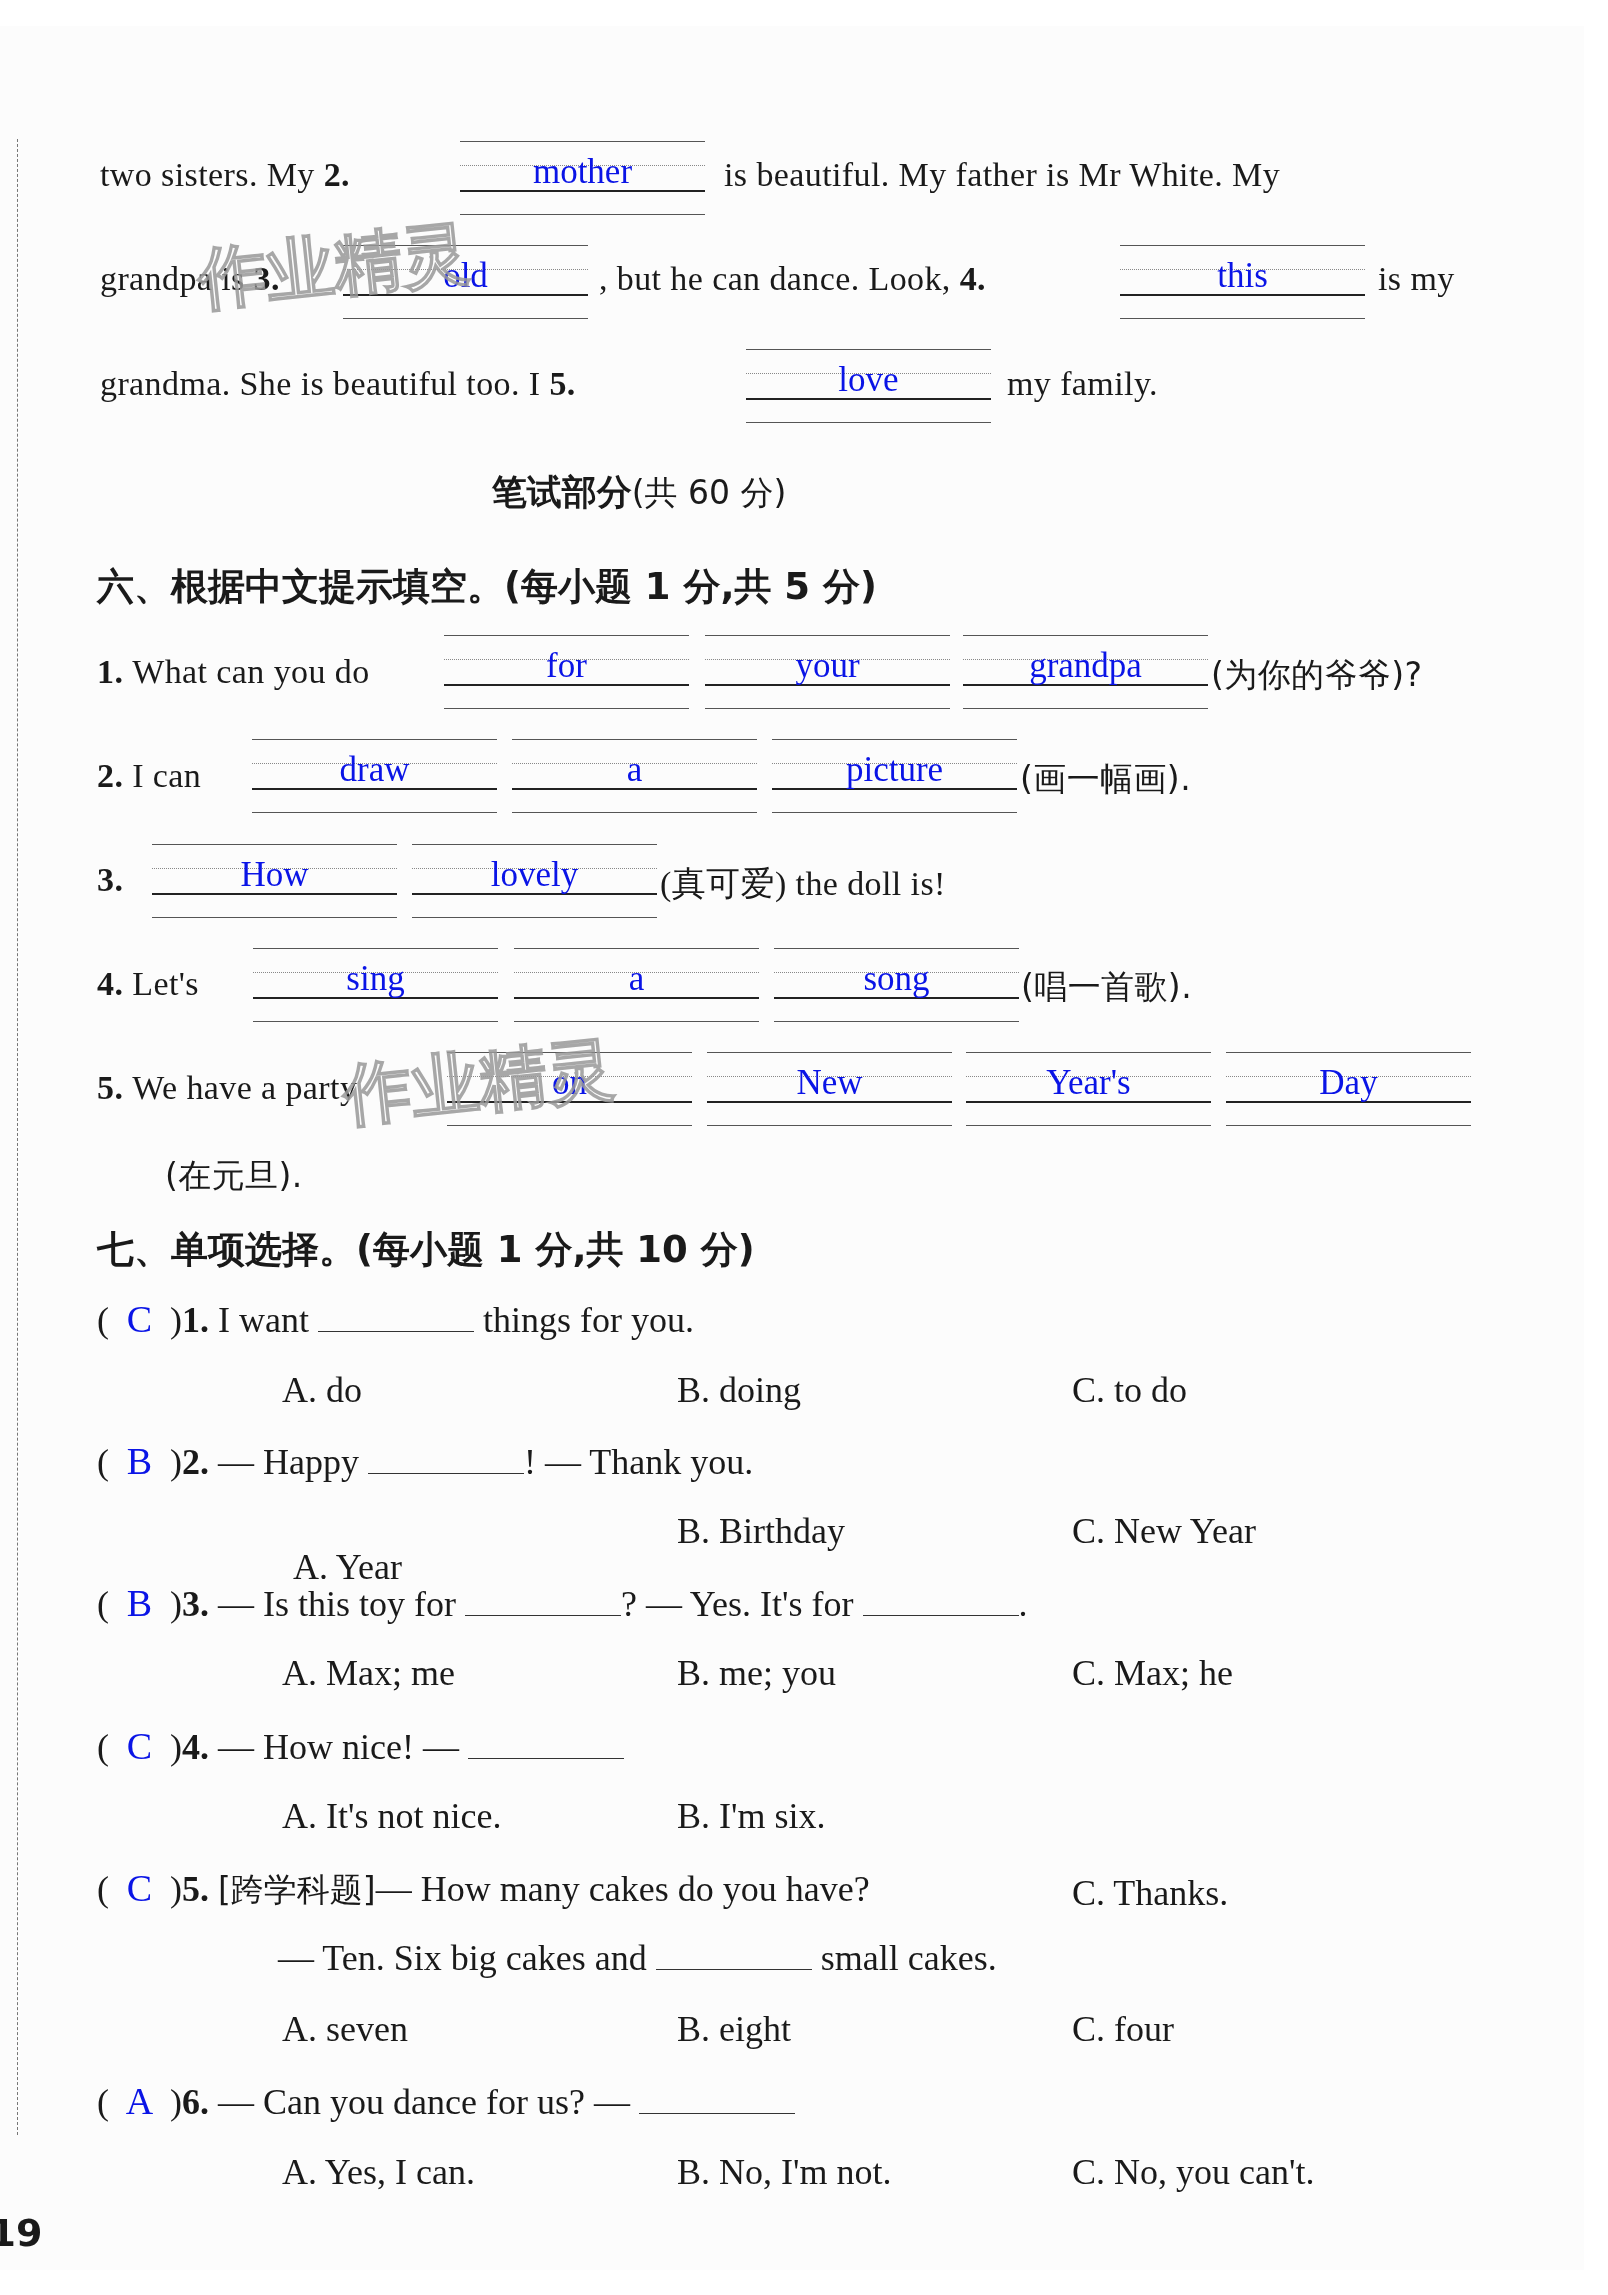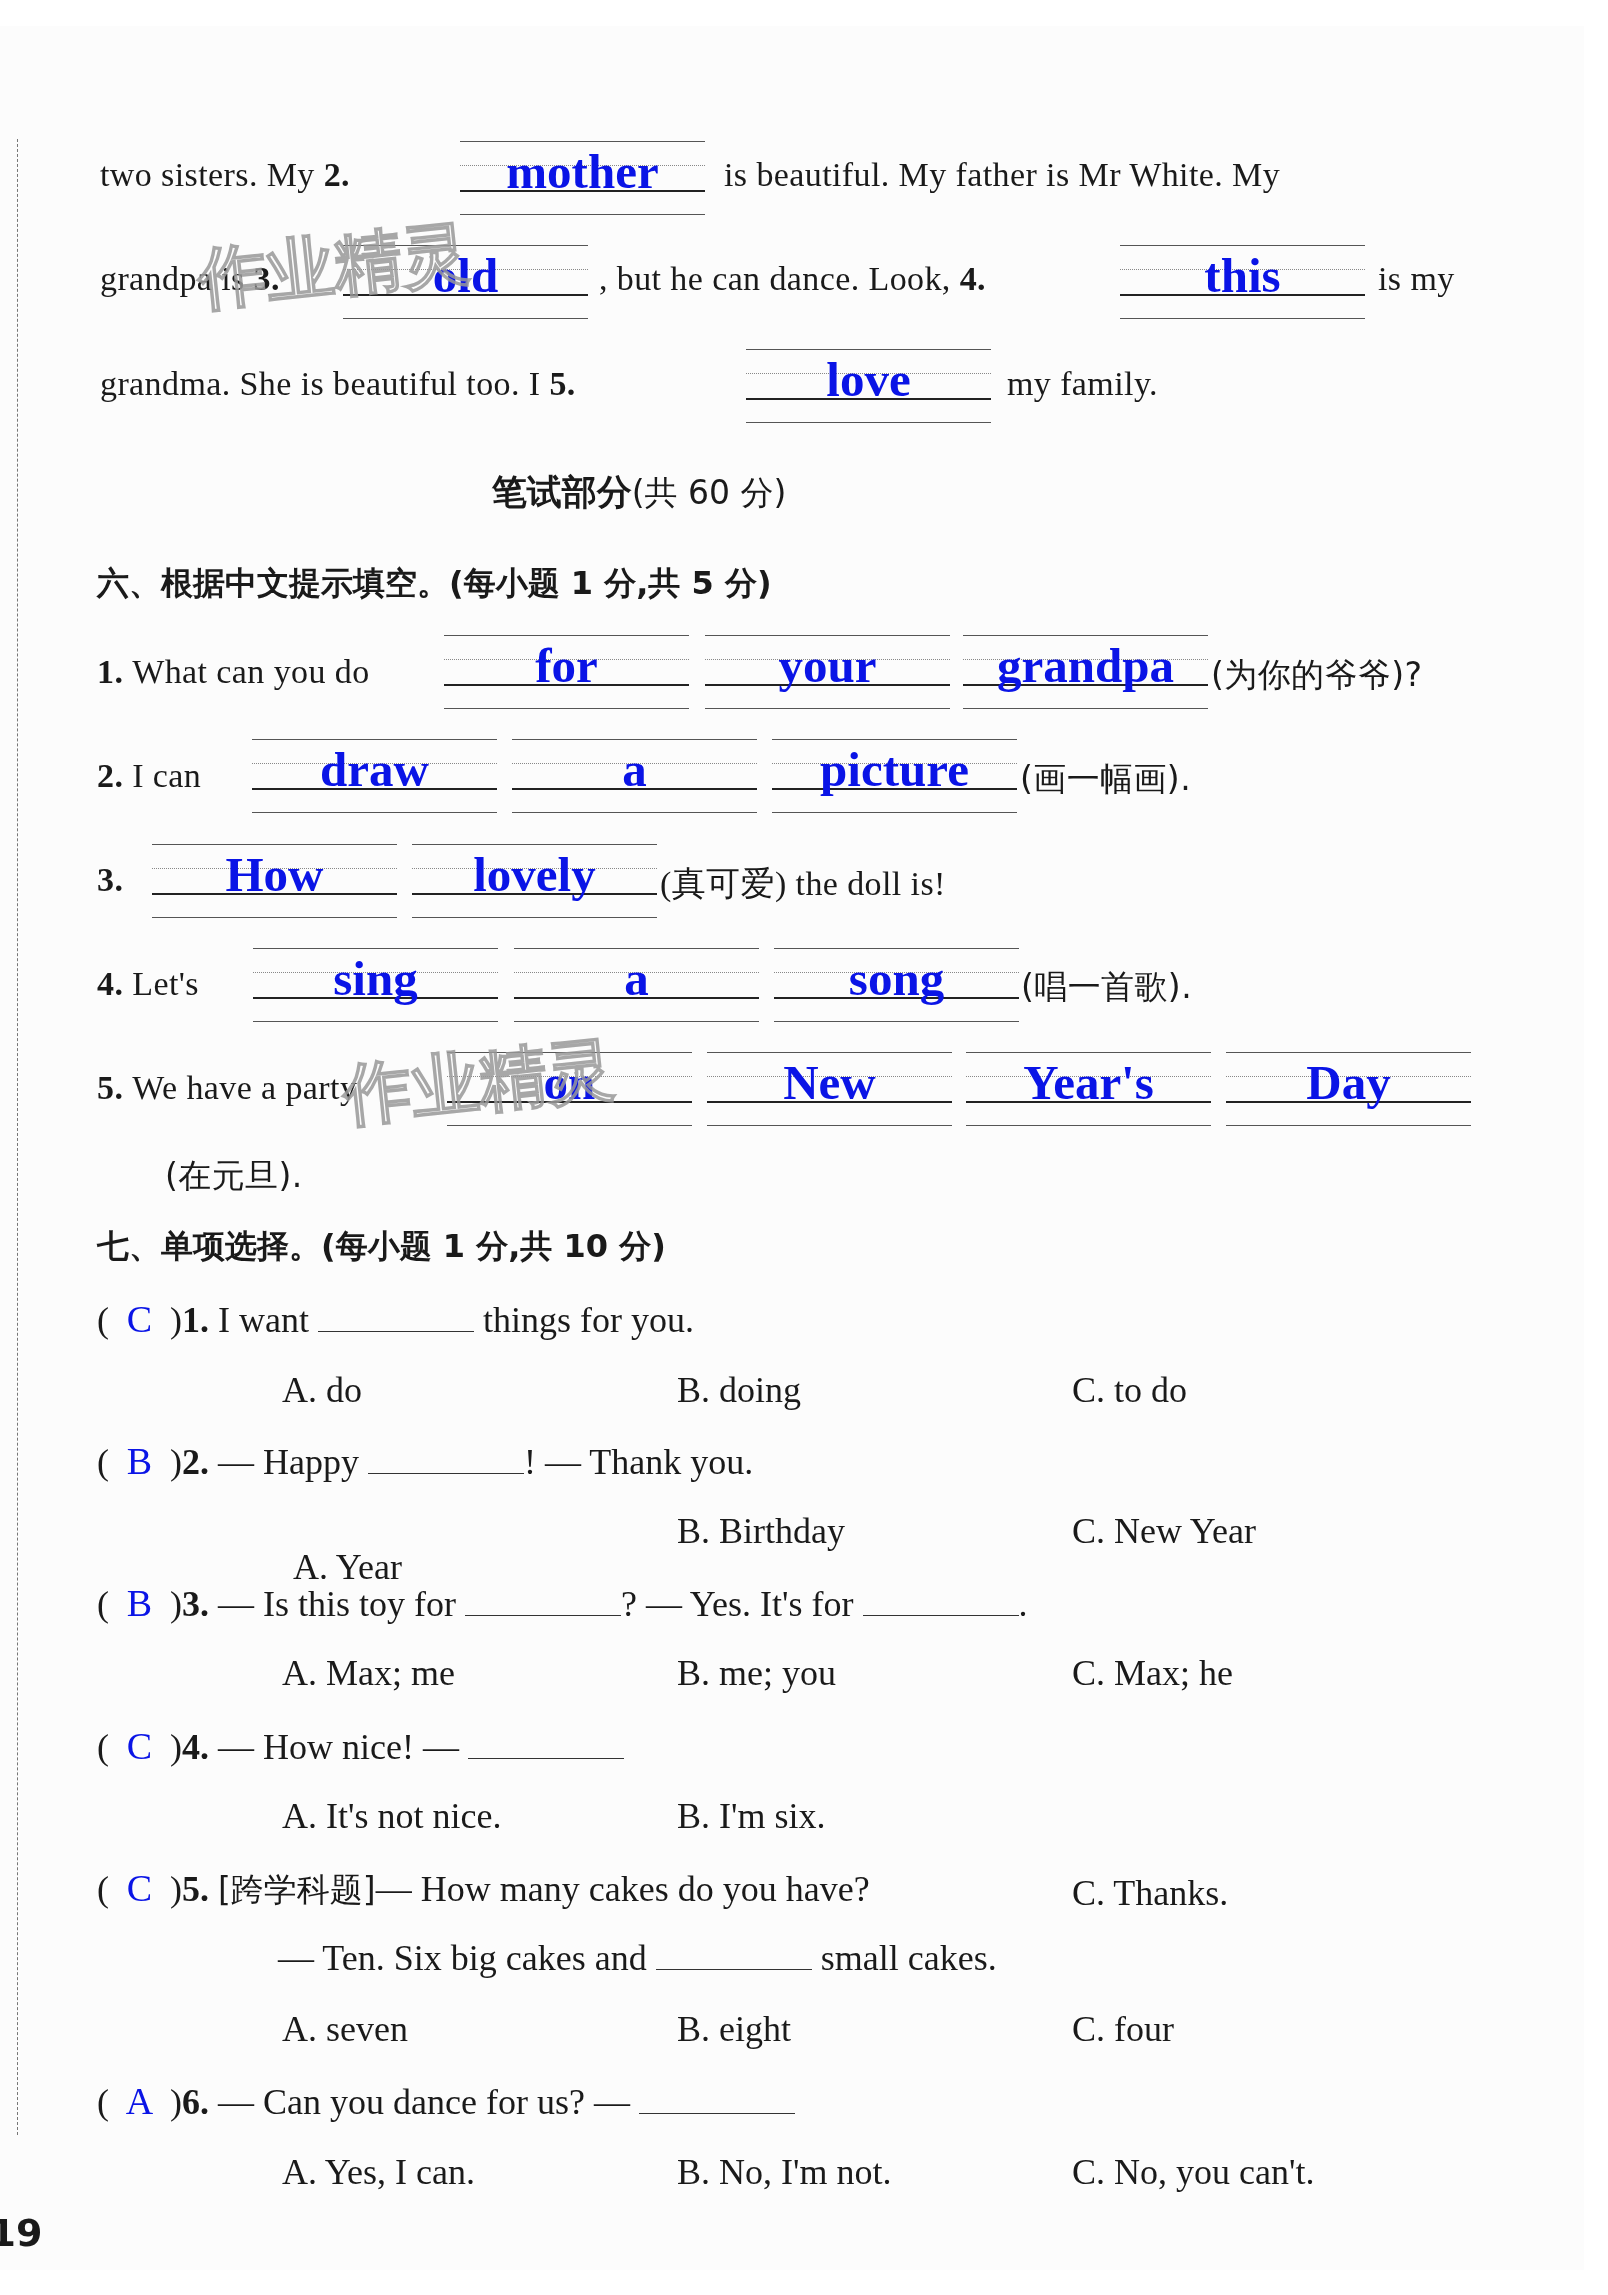--- a/index.html
+++ b/index.html
@@ -8,22 +8,22 @@
   .paper { position:absolute; left:0; top:26px; width:1584px; height:2244px; background:#fcfcfc; }
   .dash-margin { position:absolute; left:17.4px; top:139px; height:1996px; border-left:1.7px dashed #777; }
   .line { position:absolute; left:0; white-space:nowrap; font-size:34px; letter-spacing:0.4px; }
   .b { font-weight:bold; }
   .blank4 { position:absolute; height:73px; }
   .blank4 .l1 { position:absolute; left:0; right:0; top:0; border-top:1.7px solid #555; }
   .blank4 .l2 { position:absolute; left:0; right:0; top:24px; border-top:1.7px dotted #888; }
   .blank4 .l3 { position:absolute; left:0; right:0; top:49px; border-top:2.6px solid #222; }
   .blank4 .l4 { position:absolute; left:0; right:0; top:73px; border-top:1.7px solid #555; }
   .ans { position:absolute; left:0; right:0; top:7px; text-align:center; color:#0a14e6;
-         font-family:"Liberation Serif","DejaVu Serif",serif; font-size:49px; line-height:47px;font-weight:bold; }
-  .section-title { position:absolute; font-family:"DejaVu Sans",sans-serif; font-weight:bold; font-size:32px; white-space:nowrap; }
+         font-family:"Liberation Serif","DejaVu Serif",serif; font-size:35px; line-height:47px; }
+  .section-title { position:absolute; font-family:"DejaVu Sans",sans-serif; font-weight:bold; font-size:37px; white-space:nowrap; }
   .center-title { position:absolute; left:0; width:1278px; text-align:center; top:469px;
                   font-family:"DejaVu Sans",sans-serif; font-size:35px; font-weight:bold; }
   .center-title span.sub { font-weight:normal; font-size:33px; }
   .q { position:absolute; white-space:nowrap; font-size:36px; }
   .choice-ans { color:#0a14e6; font-size:38px; display:inline-block; width:61px; text-align:center; }
   .uline { display:inline-block; width:156px; border-bottom:1.7px solid #333; height:26px; vertical-align:baseline; }
   .opt { position:absolute; font-size:36px; white-space:nowrap; }
   .cn { font-family:"DejaVu Sans",sans-serif; font-size:33px; }
   .watermark { position:absolute; font-family:"DejaVu Sans",sans-serif; font-size:68px; font-weight:bold;
                color:transparent; -webkit-text-stroke:1.3px #999; transform:rotate(-6deg); opacity:0.85; white-space:nowrap; }

